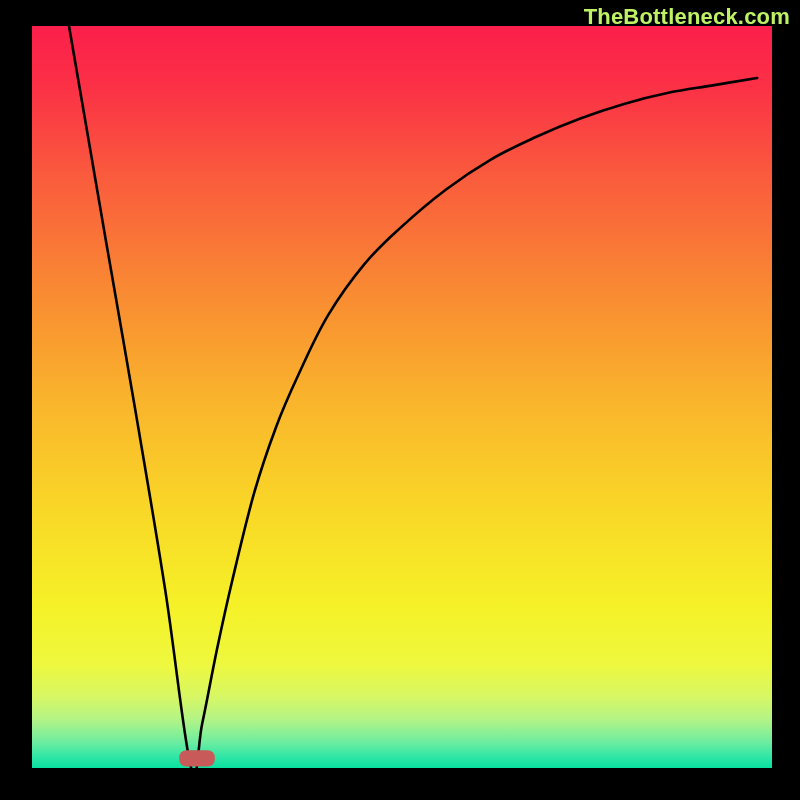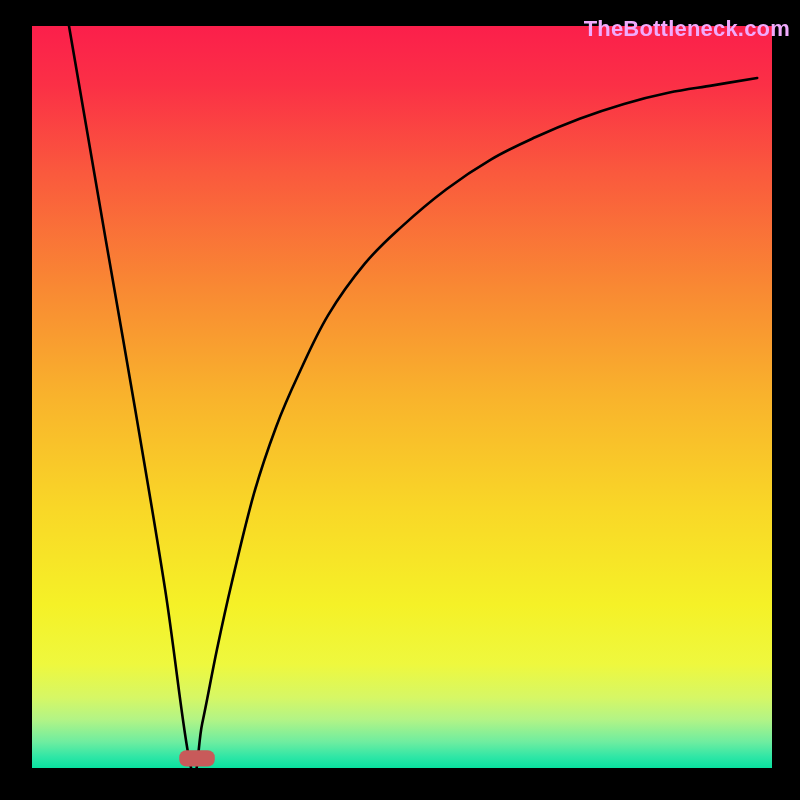--- a/index.html
+++ b/index.html
@@ -11,26 +11,26 @@
     background: #000;
   }
   .frame {
     width: 800px;
     height: 800px;
     position: relative;
     background: #000;
   }
   .watermark {
     position: absolute;
-    top: 16px;
+    top: 4px;
     right: 10px;
     font-family: Arial, Helvetica, sans-serif;
     font-size: 22px;
     font-weight: 600;
-    color: #f0abfc;
+    color: #bef264;
     letter-spacing: 0.2px;
     user-select: none;
     text-align: center;
   }
   svg {
     display: block;
   }
 </style>
 </head>
 <body>

